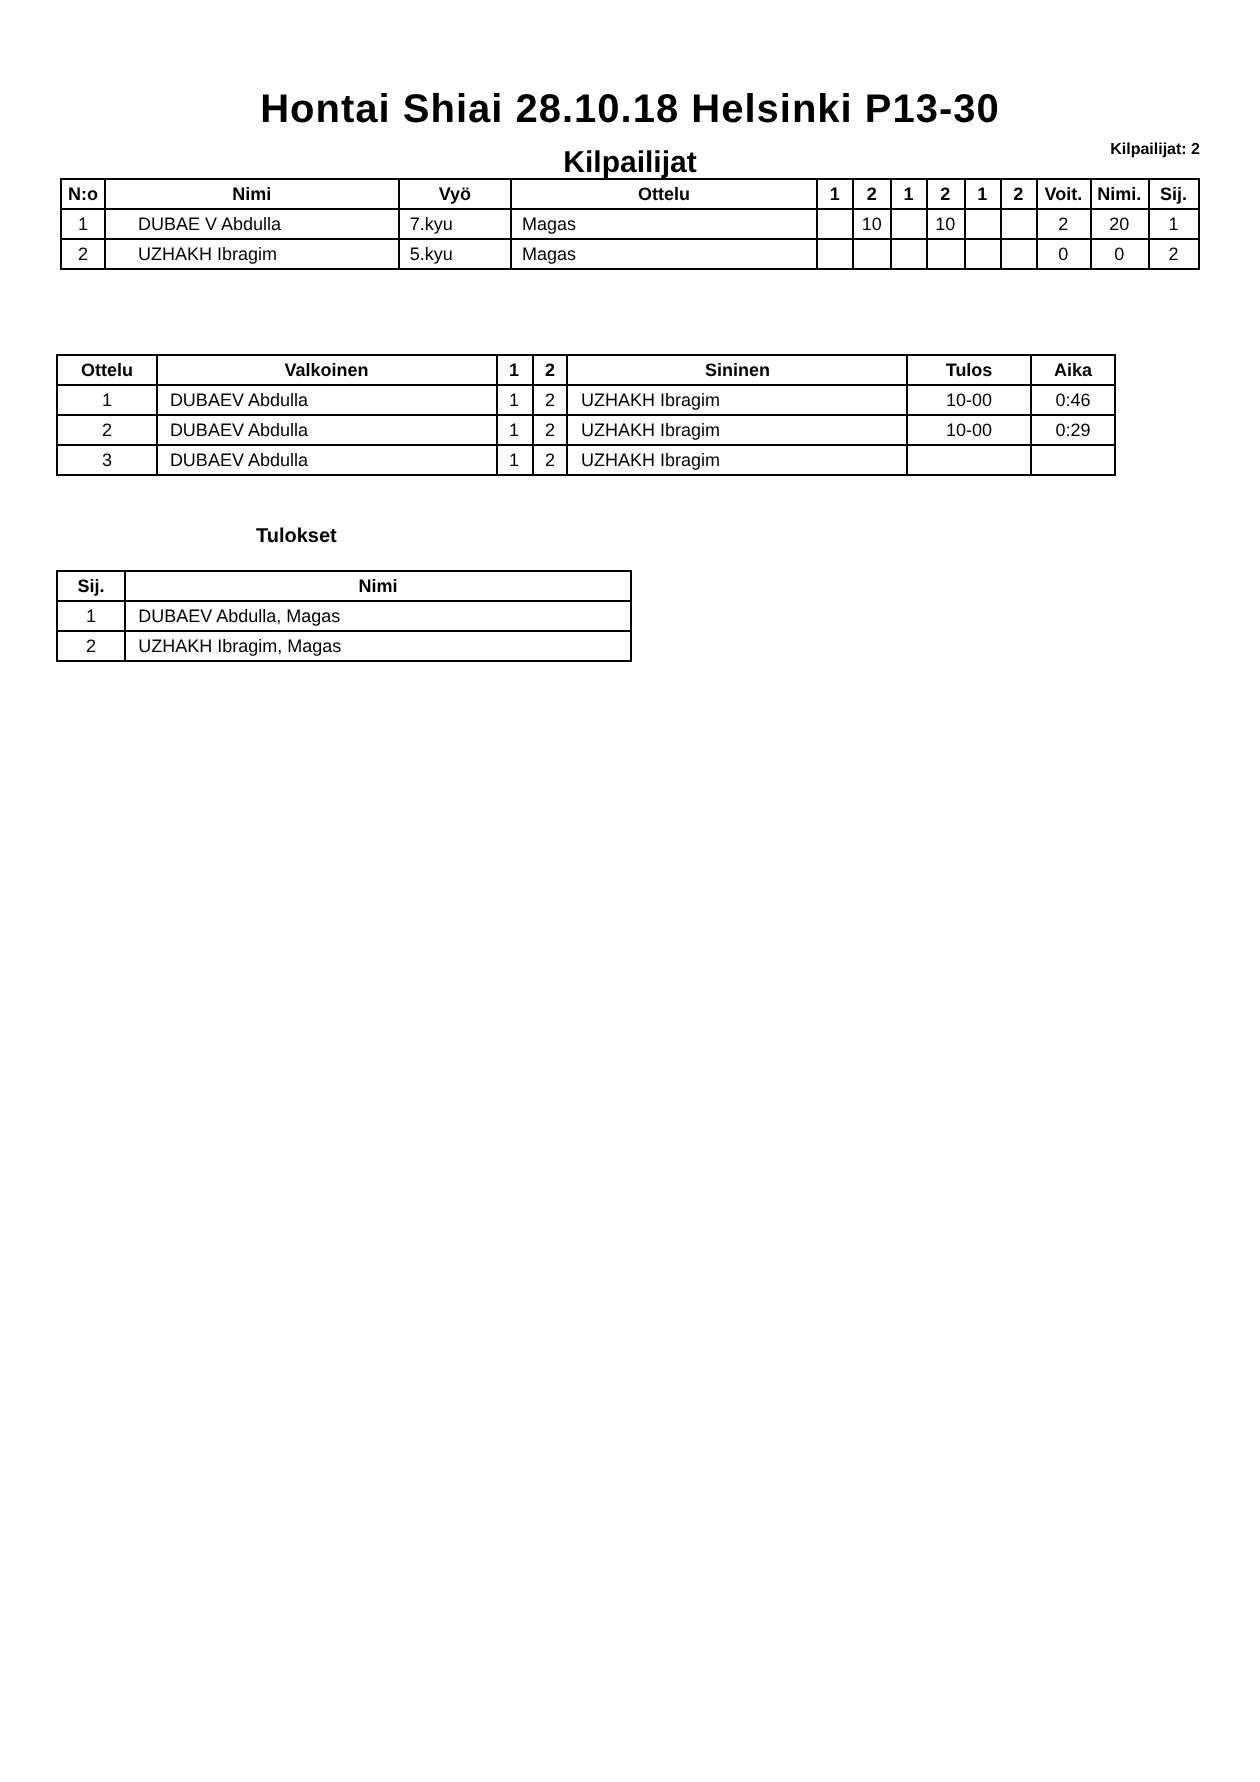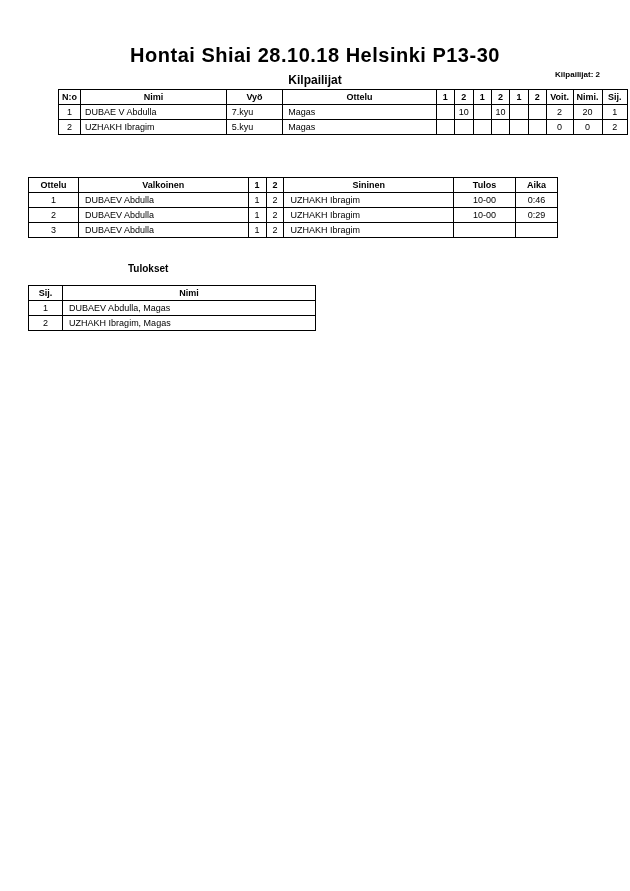--- a/index.html
+++ b/index.html
@@ -24,21 +24,21 @@
   .title {
     text-align: center;
     font-size: 20px;
     font-weight: bold;
     letter-spacing: 0.5px;
     margin: 0;
     padding-top: 44px;
   }
   .section-head {
     text-align: center;
-    font-size: 12px;
+    font-size: 15px;
     font-weight: bold;
     margin: 0;
     padding-top: 6px;
   }
   .section-head-left {
     font-size: 10px;
     font-weight: bold;
     margin: 0;
   }
   .count-line {
@@ -66,24 +66,23 @@
     font-weight: bold;
     text-align: center;
   }
 
   
   .tbl-competitors {
     position: absolute;
     left: 30px;
     top: 89px;
     width: 570px;
-    margin-left: 28px;
   }
   .tbl-competitors .c-no     { width: 22px; text-align: center; }
-  .tbl-competitors .c-name   { width: 160px; text-align: left; padding-left: 4px; }
+  .tbl-competitors .c-name   { width: 160px; text-align: left; padding-left: 16px; }
   .tbl-competitors .c-belt   { width: 60px; text-align: left; padding-left: 5px; }
   .tbl-competitors .c-club   { width: 170px; text-align: left; padding-left: 5px; }
   .tbl-competitors .c-m      { width: 19px; text-align: center; }
   .tbl-competitors .c-voit   { width: 27px; text-align: center; }
   .tbl-competitors .c-pist   { width: 27px; text-align: center; }
   .tbl-competitors .c-sij    { width: 26px; text-align: center; }
   .tbl-competitors th.c-name, .tbl-competitors th.c-belt,
   .tbl-competitors th.c-club { text-align: center; padding-left: 3px; }
 
   

